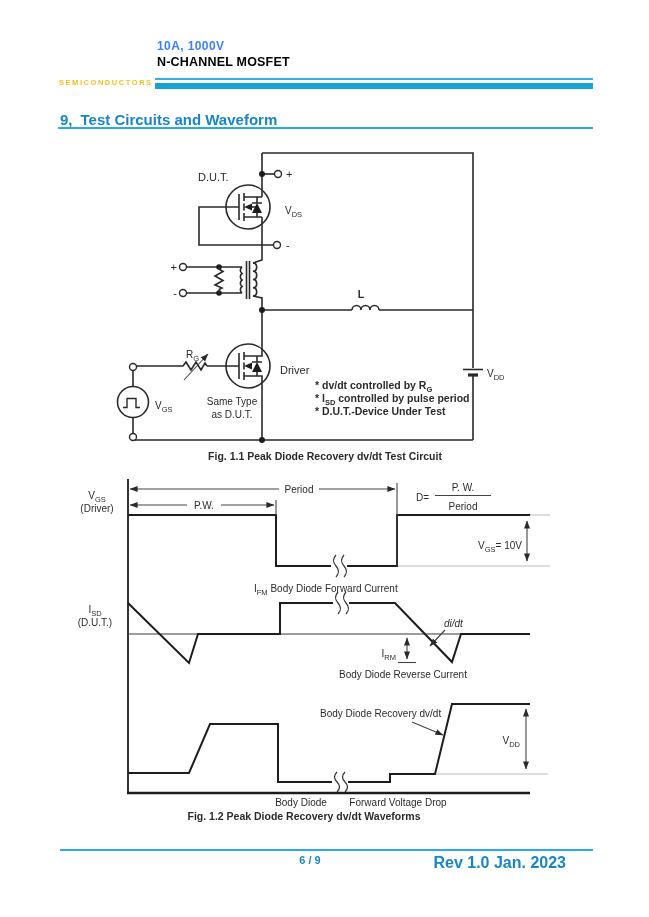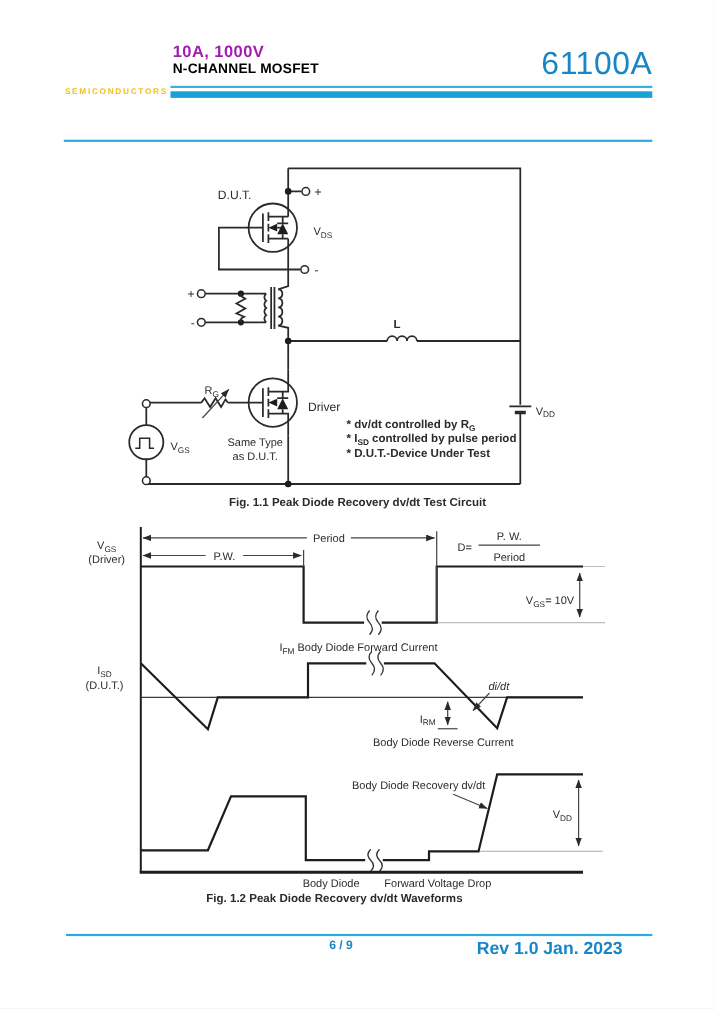--- a/index.html
+++ b/index.html
@@ -2,21 +2,21 @@
 <html><head>
 <meta charset="utf-8">
 <style>
   html,body{margin:0;padding:0;background:#e8e8e8;}
   .page{position:relative;width:649px;height:917px;background:#ffffff;overflow:hidden;
         font-family:"Liberation Sans",sans-serif;}
   .abs{position:absolute;}
   
   .logo{left:58px;top:34px;font-size:42px;font-weight:bold;color:#F2C11E;line-height:1;letter-spacing:0;}
   .logo-sub{left:59px;top:78px;font-size:7.5px;font-weight:bold;color:#F2C11E;letter-spacing:1.55px;}
-  .rating{left:157px;top:39px;font-size:15px;font-weight:bold;color:#a21caf;letter-spacing:.4px;}
+  .rating{left:157px;top:39px;font-size:12px;font-weight:bold;color:#3b82f6;letter-spacing:.4px;}
   .device{left:157px;top:55px;font-size:12.5px;font-weight:bold;color:#000000;letter-spacing:.2px;}
   .part{right:56px;top:42px;font-size:29px;font-weight:400;color:#1786C7;letter-spacing:.5px;}
   .rule-thin{left:155px;top:78px;width:438px;height:2px;background:#35B2E2;}
   .rule-thick{left:155px;top:83px;width:438px;height:6px;background:#18A3D7;}
   
   .section-title{left:60px;top:111px;font-size:15px;font-weight:bold;color:#1786C7;}
   .section-title .num{margin-right:8px;}
   .section-underline{left:58px;top:127px;width:535px;height:2px;background:#2AACDE;}
   
   .footer-line{left:60px;top:849px;width:533px;height:2px;background:#2AACDE;}
@@ -39,24 +39,26 @@
   .fillb{fill:#1d1d1d;stroke:none;}
 </style>
 </head>
 <body>
 
 <div class="page">
 
   <div class="abs logo-sub">SEMICONDUCTORS</div>
   <div class="abs rating">10A, 1000V</div>
   <div class="abs device">N-CHANNEL MOSFET</div>
-  <div class="abs part">61100A</div>
   <div class="abs rule-thin"></div>
   <div class="abs rule-thick"></div>
 
+  <div class="abs section-title">
+    <span class="num">9,</span><span>Test Circuits and Waveform</span>
+  </div>
   <div class="abs section-underline"></div>
 
   <svg style="left:88px;top:148px;" width="460" height="320" viewBox="0 0 460 320">
     <defs>
       <marker id="ah" markerWidth="9" markerHeight="8" refX="7.6" refY="3" orient="auto-start-reverse" markerUnits="userSpaceOnUse">
         <path d="M0,0 L8,3 L0,6 Z" fill="#2a2a2a"></path>
       </marker>
     </defs>
 
     <g>

